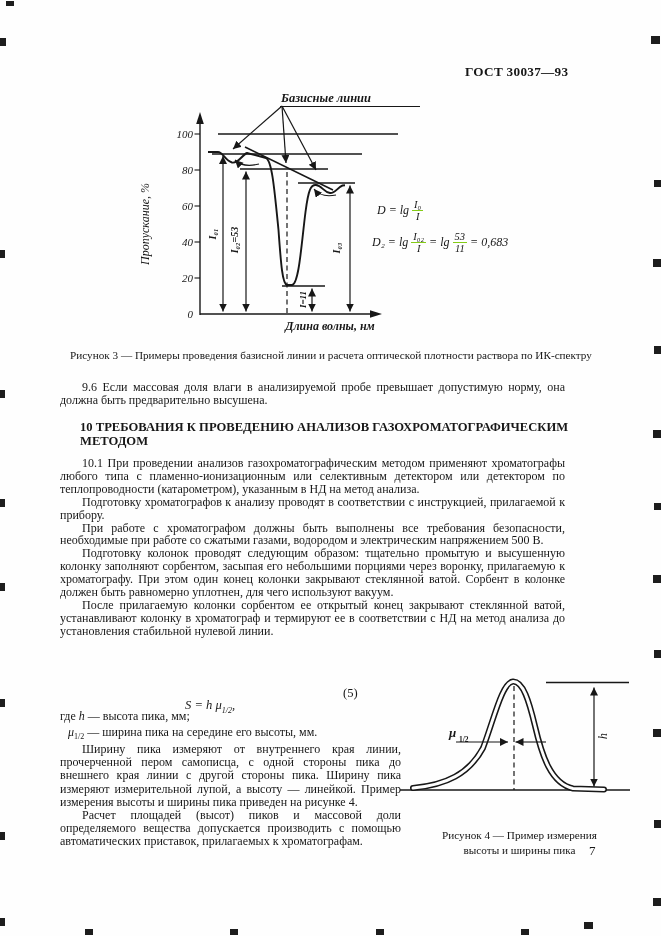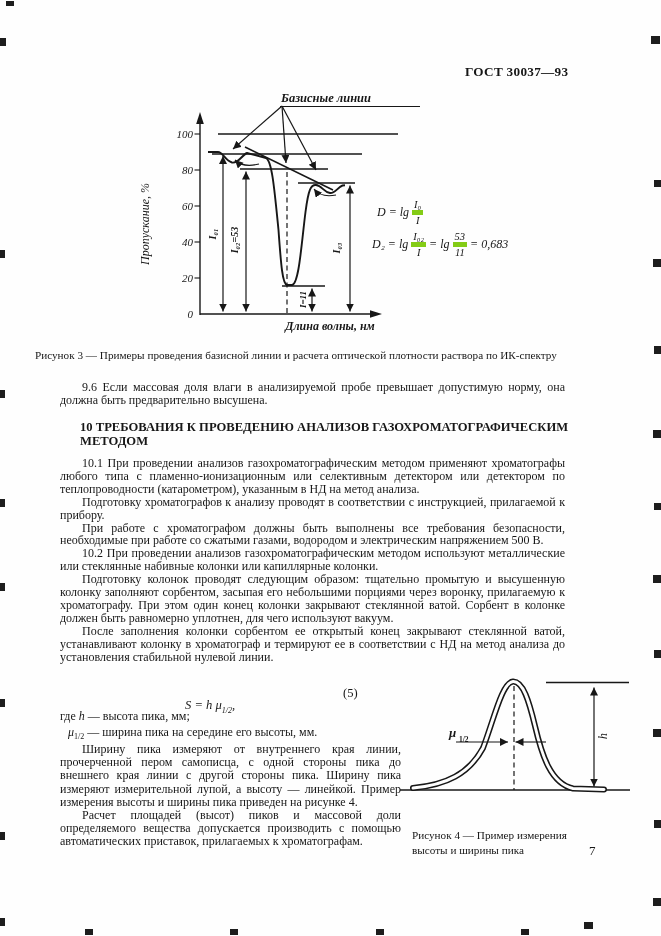--- a/index.html
+++ b/index.html
@@ -1,31 +1,31 @@
 <!DOCTYPE html>
 <html><head>
 <meta charset="utf-8">
 <style>
   html,body{margin:0;padding:0;}
   body{width:661px;height:936px;position:relative;background:#fefefe;
        font-family:"Liberation Serif","DejaVu Serif",serif;color:#171717;overflow:hidden;}
   .abs{position:absolute;}
   .hdr{font-weight:bold;font-size:13.2px;letter-spacing:.3px;}
-  .cap{font-size:11.2px;text-align:left;}
+  .cap{font-size:11.2px;text-align:center;}
   .body-par{font-size:12px;line-height:12.9px;text-align:justify;}
   .ind{text-indent:22px;}
   .h10{font-weight:bold;font-size:12.6px;line-height:14px;}
   .colL{font-size:12px;line-height:13.2px;text-align:justify;}
   .formula-row{font-size:12.6px;}
   .it{font-style:italic;}
   sub.s{font-size:8px;}
   .dform{display:flex;align-items:center;gap:3px;font-style:italic;font-weight:400;
          font-size:12px;white-space:nowrap;}
   .frac{display:inline-block;text-align:center;font-size:10.5px;line-height:1.05;vertical-align:middle;}
-  .frac .num{border-bottom:5px solid #84cc16;padding:0 2px;display:block;}
+  .frac .num{border-bottom:1px solid #84cc16;padding:0 2px;display:block;}
   .frac .den{display:block;}
   .pgnum{font-size:13px;}
   svg text{fill:#171717;}
   .scan-mark{position:absolute;background:#1d1d1d;}
 </style>
 </head>
 <body>
 
 <div class="abs hdr" style="left:465px;top:64px;">ГОСТ 30037—93</div>
 
@@ -123,23 +123,22 @@
 <div class="abs cap" style="left:35px;top:349px;width:592px;">Рисунок 3 — Примеры проведения базисной линии и расчета оптической плотности раствора по ИК-спектру</div>
 
 <div class="abs body-par ind" style="left:60px;top:381px;width:505px;">9.6 Если массовая доля влаги в анализируемой пробе превышает допустимую норму, она должна быть предварительно высушена.</div>
 
 <div class="abs h10" style="left:80px;top:420px;width:500px;">10 ТРЕБОВАНИЯ К ПРОВЕДЕНИЮ АНАЛИЗОВ ГАЗОХРОМАТОГРАФИЧЕСКИМ МЕТОДОМ</div>
 
 <div class="abs" style="left:60px;top:457px;width:505px;">
   <div class="body-par ind">10.1 При проведении анализов газохроматографическим методом применяют хроматографы любого типа с пламенно-ионизационным или селективным детектором или детектором по теплопроводности (катарометром), указанным в НД на метод анализа.</div>
   <div class="body-par ind">Подготовку хроматографов к анализу проводят в соответствии с инструкцией, прилагаемой к прибору.</div>
   <div class="body-par ind">При работе с хроматографом должны быть выполнены все требования безопасности, необходимые при работе со сжатыми газами, водородом и электрическим напряжением 500 В.</div>
-  <div class="body-par ind">10.2 При проведении анализов газохроматографическим методом используют металлические или стеклянные набивные колонки или капиллярные колонки.</div>
   <div class="body-par ind">Подготовку колонок проводят следующим образом: тщательно промытую и высушенную колонку заполняют сорбентом, засыпая его небольшими порциями через воронку, прилагаемую к хроматографу. При этом один конец колонки закрывают стеклянной ватой. Сорбент в колонке должен быть равномерно уплотнен, для чего используют вакуум.</div>
-  <div class="body-par ind">После заполнения колонки сорбентом ее открытый конец закрывают стеклянной ватой, устанавливают колонку в хроматограф и термируют ее в соответствии с НД на метод анализа до установления стабильной нулевой линии.</div>
+  <div class="body-par ind">После прилагаемую колонки сорбентом ее открытый конец закрывают стеклянной ватой, устанавливают колонку в хроматограф и термируют ее в соответствии с НД на метод анализа до установления стабильной нулевой линии.</div>
 </div>
 
 <div class="abs formula-row it" style="left:185px;top:686px;margin-top:12px;"><span>S = h μ</span><sub class="s">1/2</sub><span>,</span></div>
 <div class="abs formula-row" style="left:343px;top:686px;">(5)</div>
 
 <div class="abs colL" style="left:60px;top:710px;width:345px;"><span>где </span><span class="it">h</span><span> — высота пика, мм;</span></div>
 <div class="abs colL" style="left:68px;top:726px;width:340px;"><span class="it">μ</span><sub class="s">1/2</sub><span> — ширина пика на середине его высоты, мм.</span></div>
 
 <div class="abs colL ind" style="left:60px;top:743px;width:341px;">Ширину пика измеряют от внутреннего края линии, прочерченной пером самописца, с одной стороны пика до внешнего края линии с другой стороны пика. Ширину пика измеряют измерительной лупой, а высоту — линейкой. Пример измерения высоты и ширины пика приведен на рисунке 4.</div>
 <div class="abs colL ind" style="left:60px;top:809px;width:341px;">Расчет площадей (высот) пиков и массовой доли определяемого вещества допускается производить с помощью автоматических приставок, прилагаемых к хроматографам.</div>

